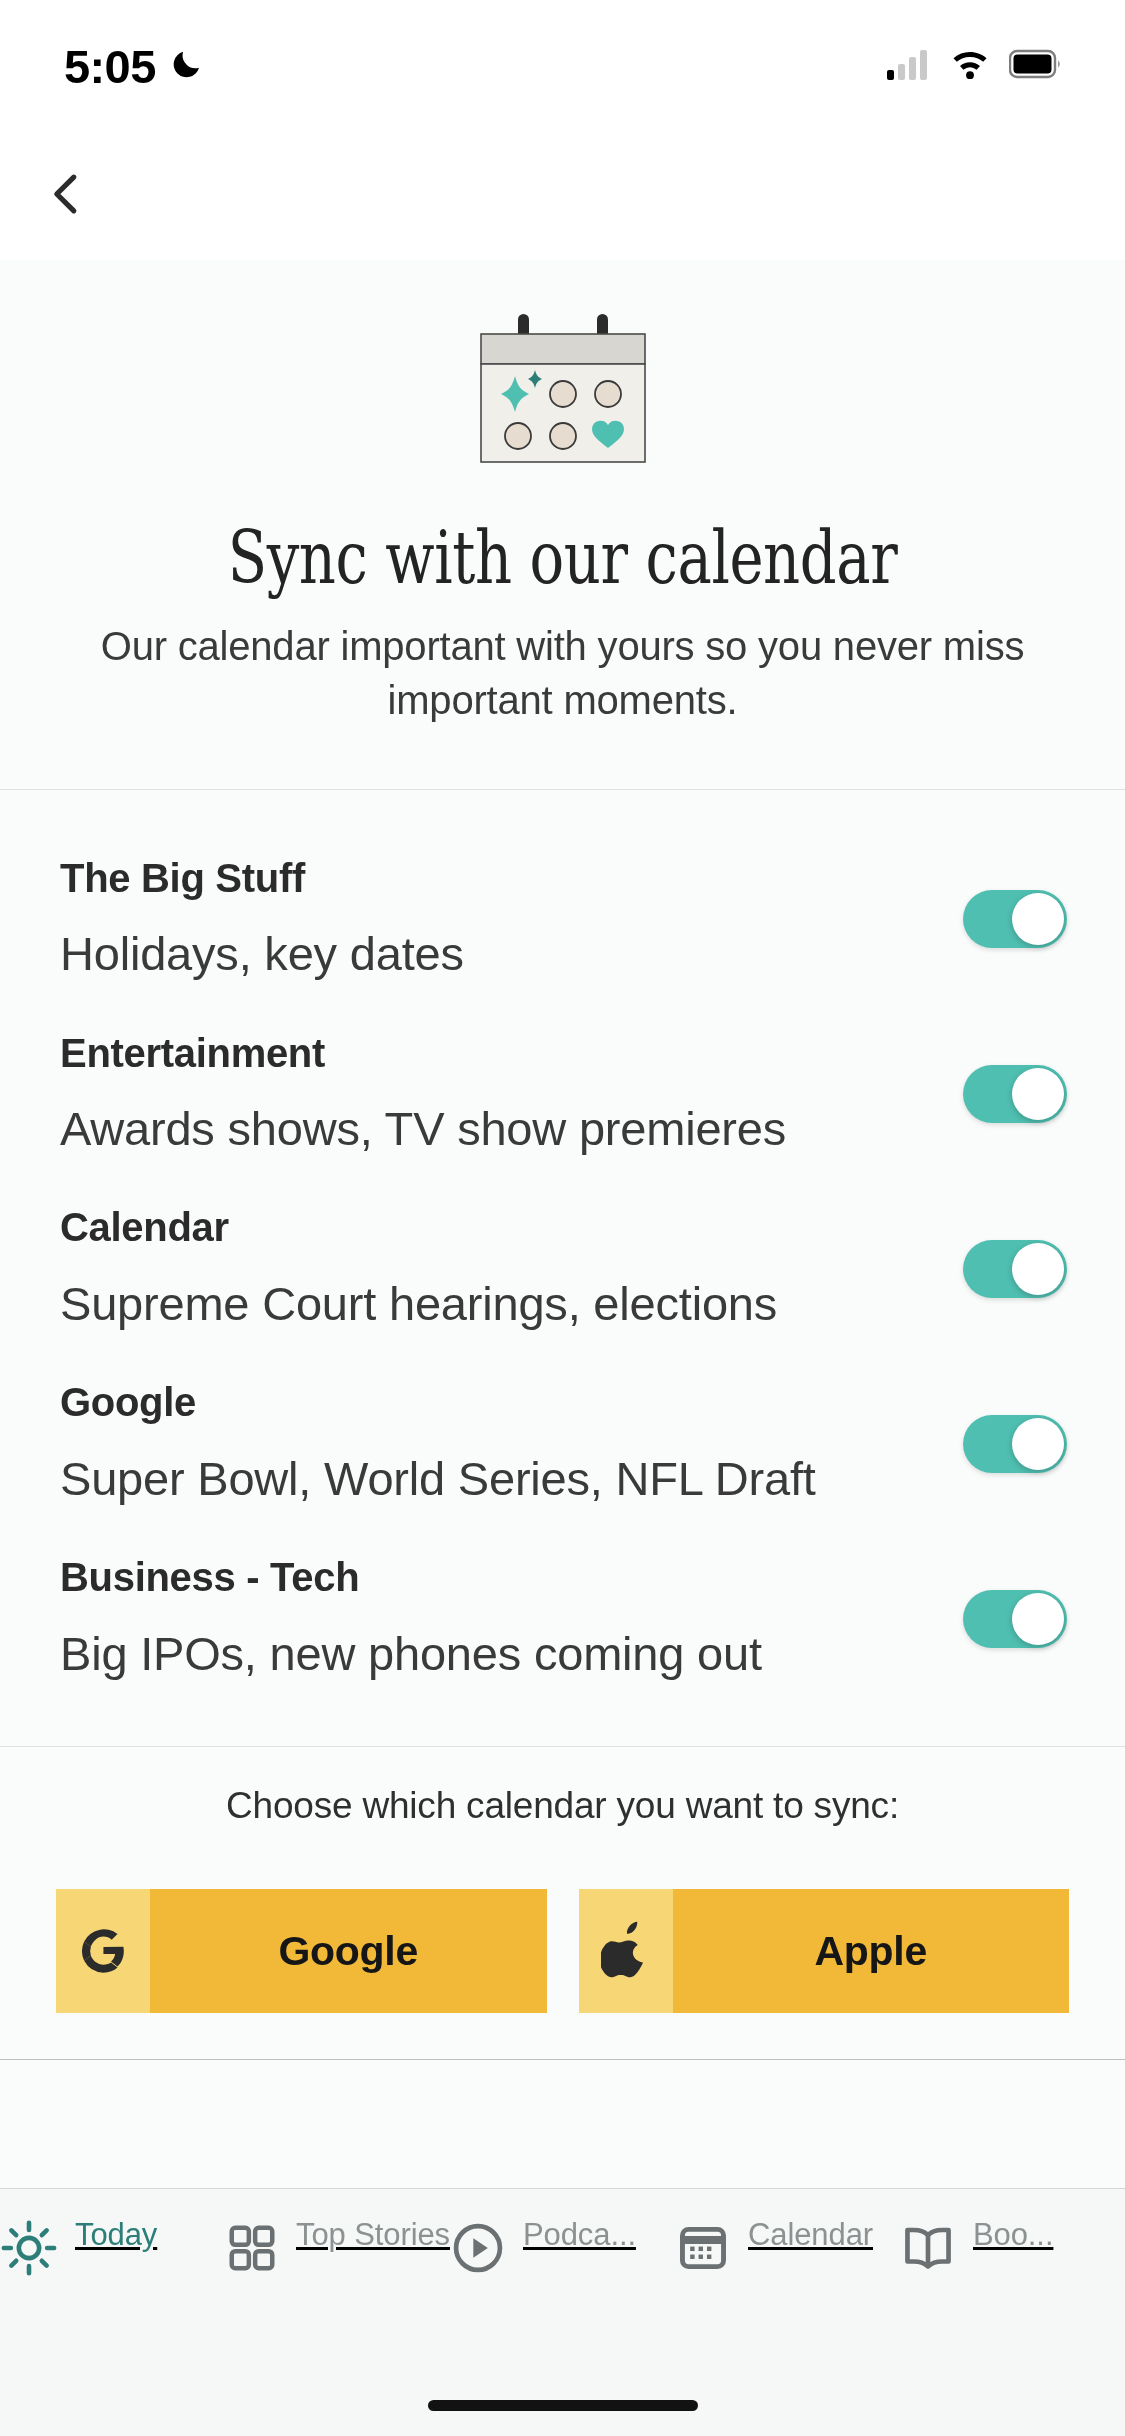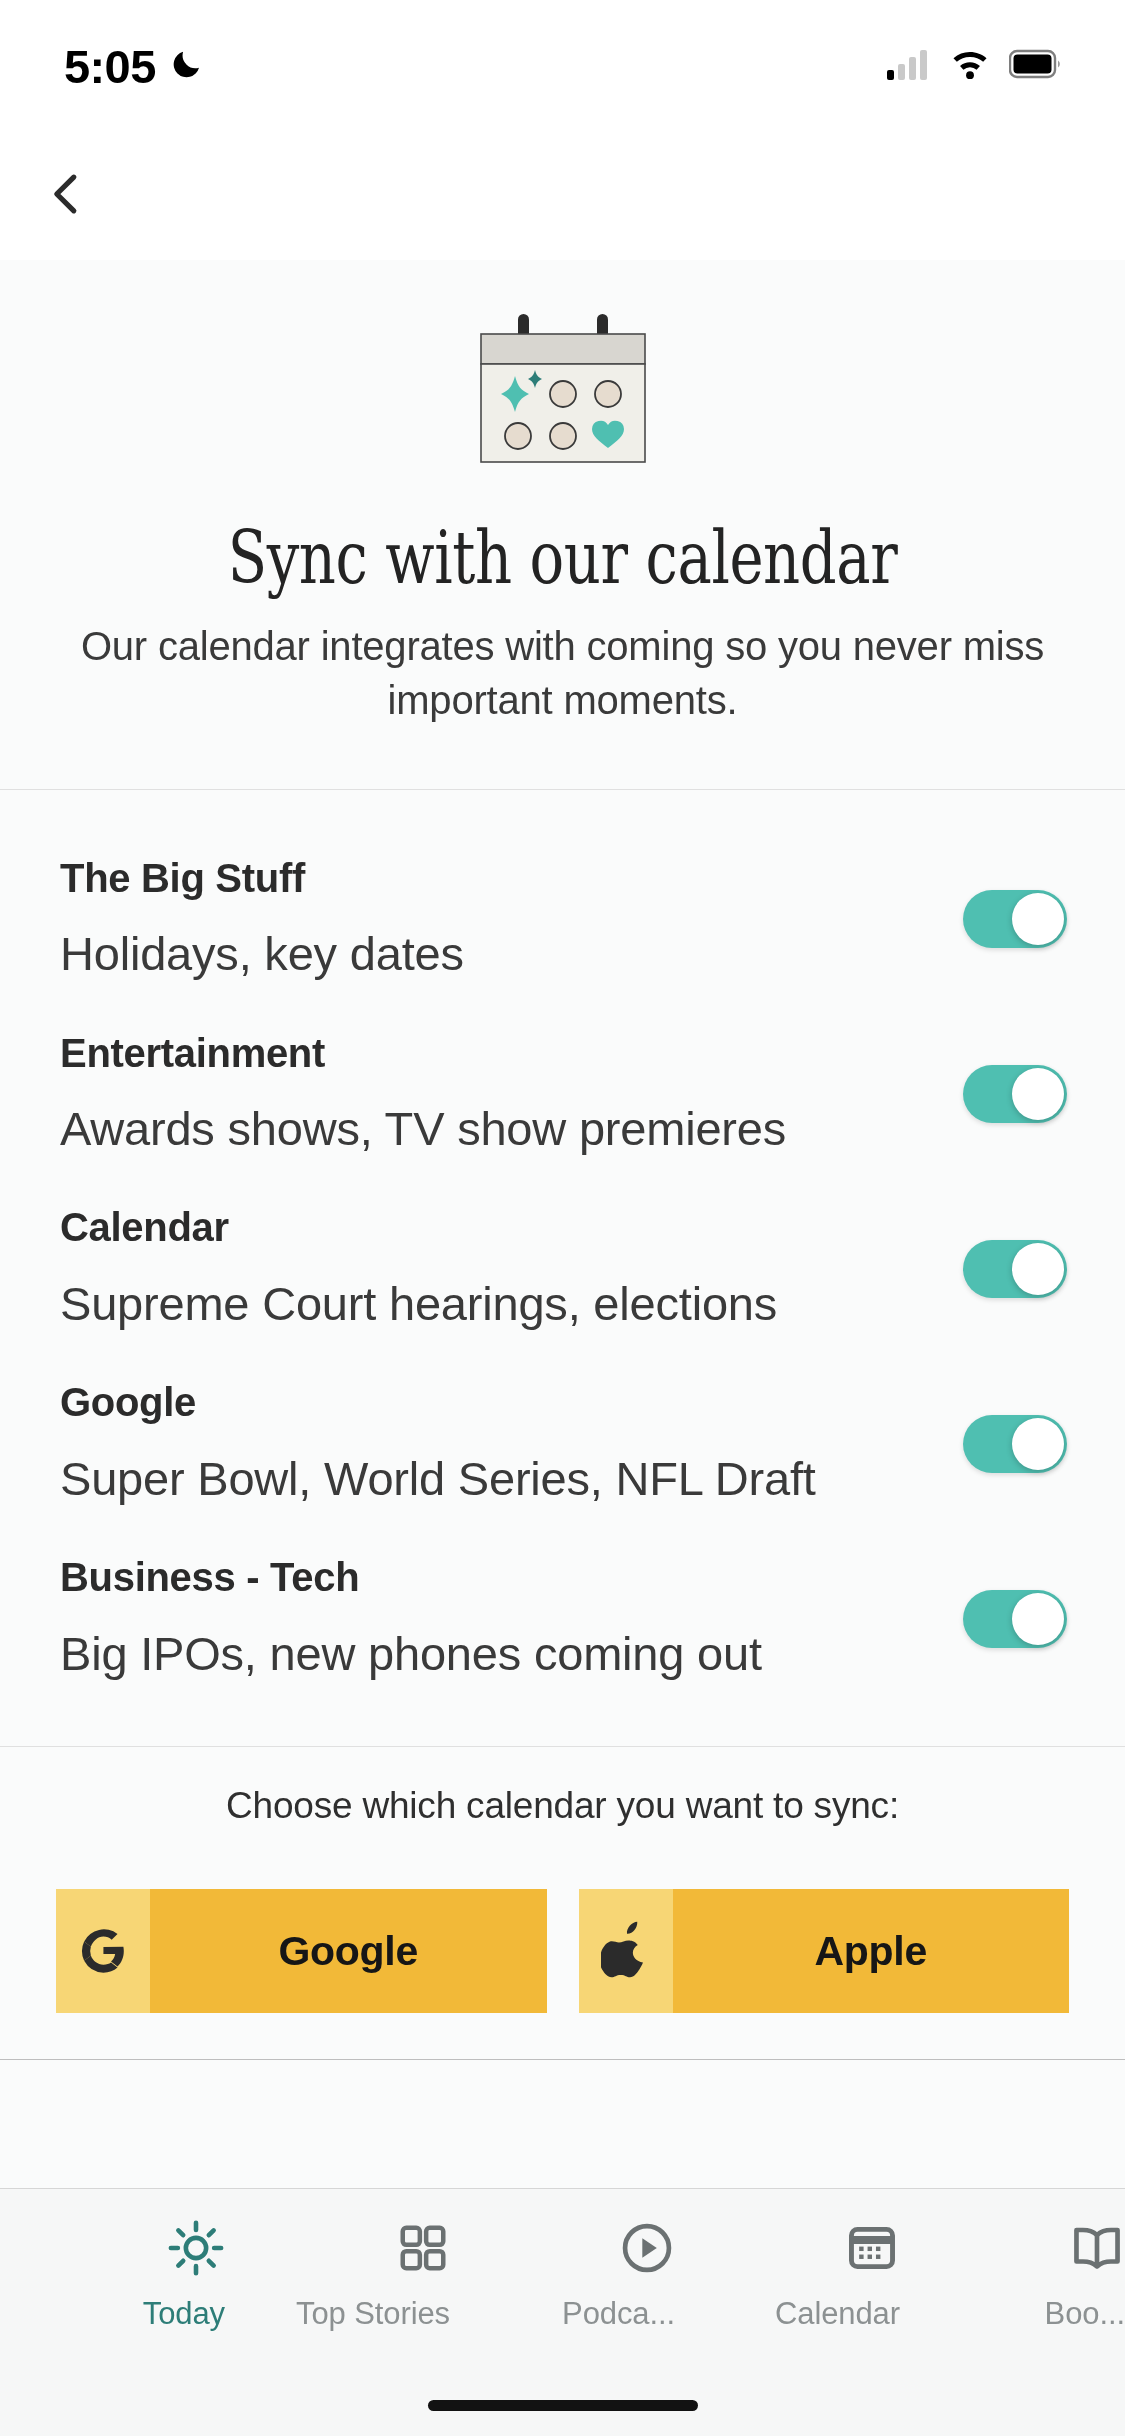--- a/index.html
+++ b/index.html
@@ -75,21 +75,21 @@
     font-size:41px; font-weight:700; color:#161616; letter-spacing:-0.3px;
   }
 
   
   .spacer { flex:1 1 auto; background:#FAFBFB; }
   .tabbar {
     flex:0 0 186px; height:186px; background:#F6F7F7;
     display:flex; align-items:flex-start; padding-top:28px;
     border-top:1px solid #D6D6D6;
   }
-  .tab { flex:1; display:flex; flex-direction:column; align-items:flex-end; gap:17px; }
+  .tab { flex:1; display:flex; flex-direction:row; align-items:flex-start; gap:17px;text-decoration:underline; }
   .tab-ico { height:62px; display:flex; align-items:center; justify-content:center; }
   .tab-label { font-size:31px; color:#8C9192; letter-spacing:-0.1px; }
   .tab.active .tab-label { color:#2D7D78; }
 
   .homebar { flex:0 0 62px; background:#F6F7F7; display:flex; align-items:center; justify-content:center; }
   .home-indicator { width:270px; height:11px; border-radius:6px; background:#121212; }
 </style>
 </head>
 <body>
 
@@ -158,21 +158,21 @@
         <circle cx="100" cy="80" r="13" fill="#E6DCCF" stroke="#3A3A3A" stroke-width="1.8"></circle>
         <circle cx="145" cy="80" r="13" fill="#E6DCCF" stroke="#3A3A3A" stroke-width="1.8"></circle>
 
         <circle cx="55" cy="122" r="13" fill="#E6DCCF" stroke="#3A3A3A" stroke-width="1.8"></circle>
         <circle cx="100" cy="122" r="13" fill="#E6DCCF" stroke="#3A3A3A" stroke-width="1.8"></circle>
 
         <path d="M145 134c-9-7-16-12-16-19a8.6 8.6 0 0 1 16-4 8.6 8.6 0 0 1 16 4c0 7-7 12-16 19z" fill="#4FBFB1"></path>
       </svg>
     </div>
     <div class="hero-title">Sync with our calendar</div>
-    <div class="hero-sub">Our calendar integrates with coming so you never miss important moments.</div>
+    <div class="hero-sub">Our calendar important with yours so you never miss important moments.</div>
   </div>
 
   <div class="list">
 
     <div class="row">
       <div class="row-text">
         <div class="row-title">The Big Stuff</div>
         <div class="row-sub">Holidays, key dates</div>
       </div>
       <div class="toggle">

